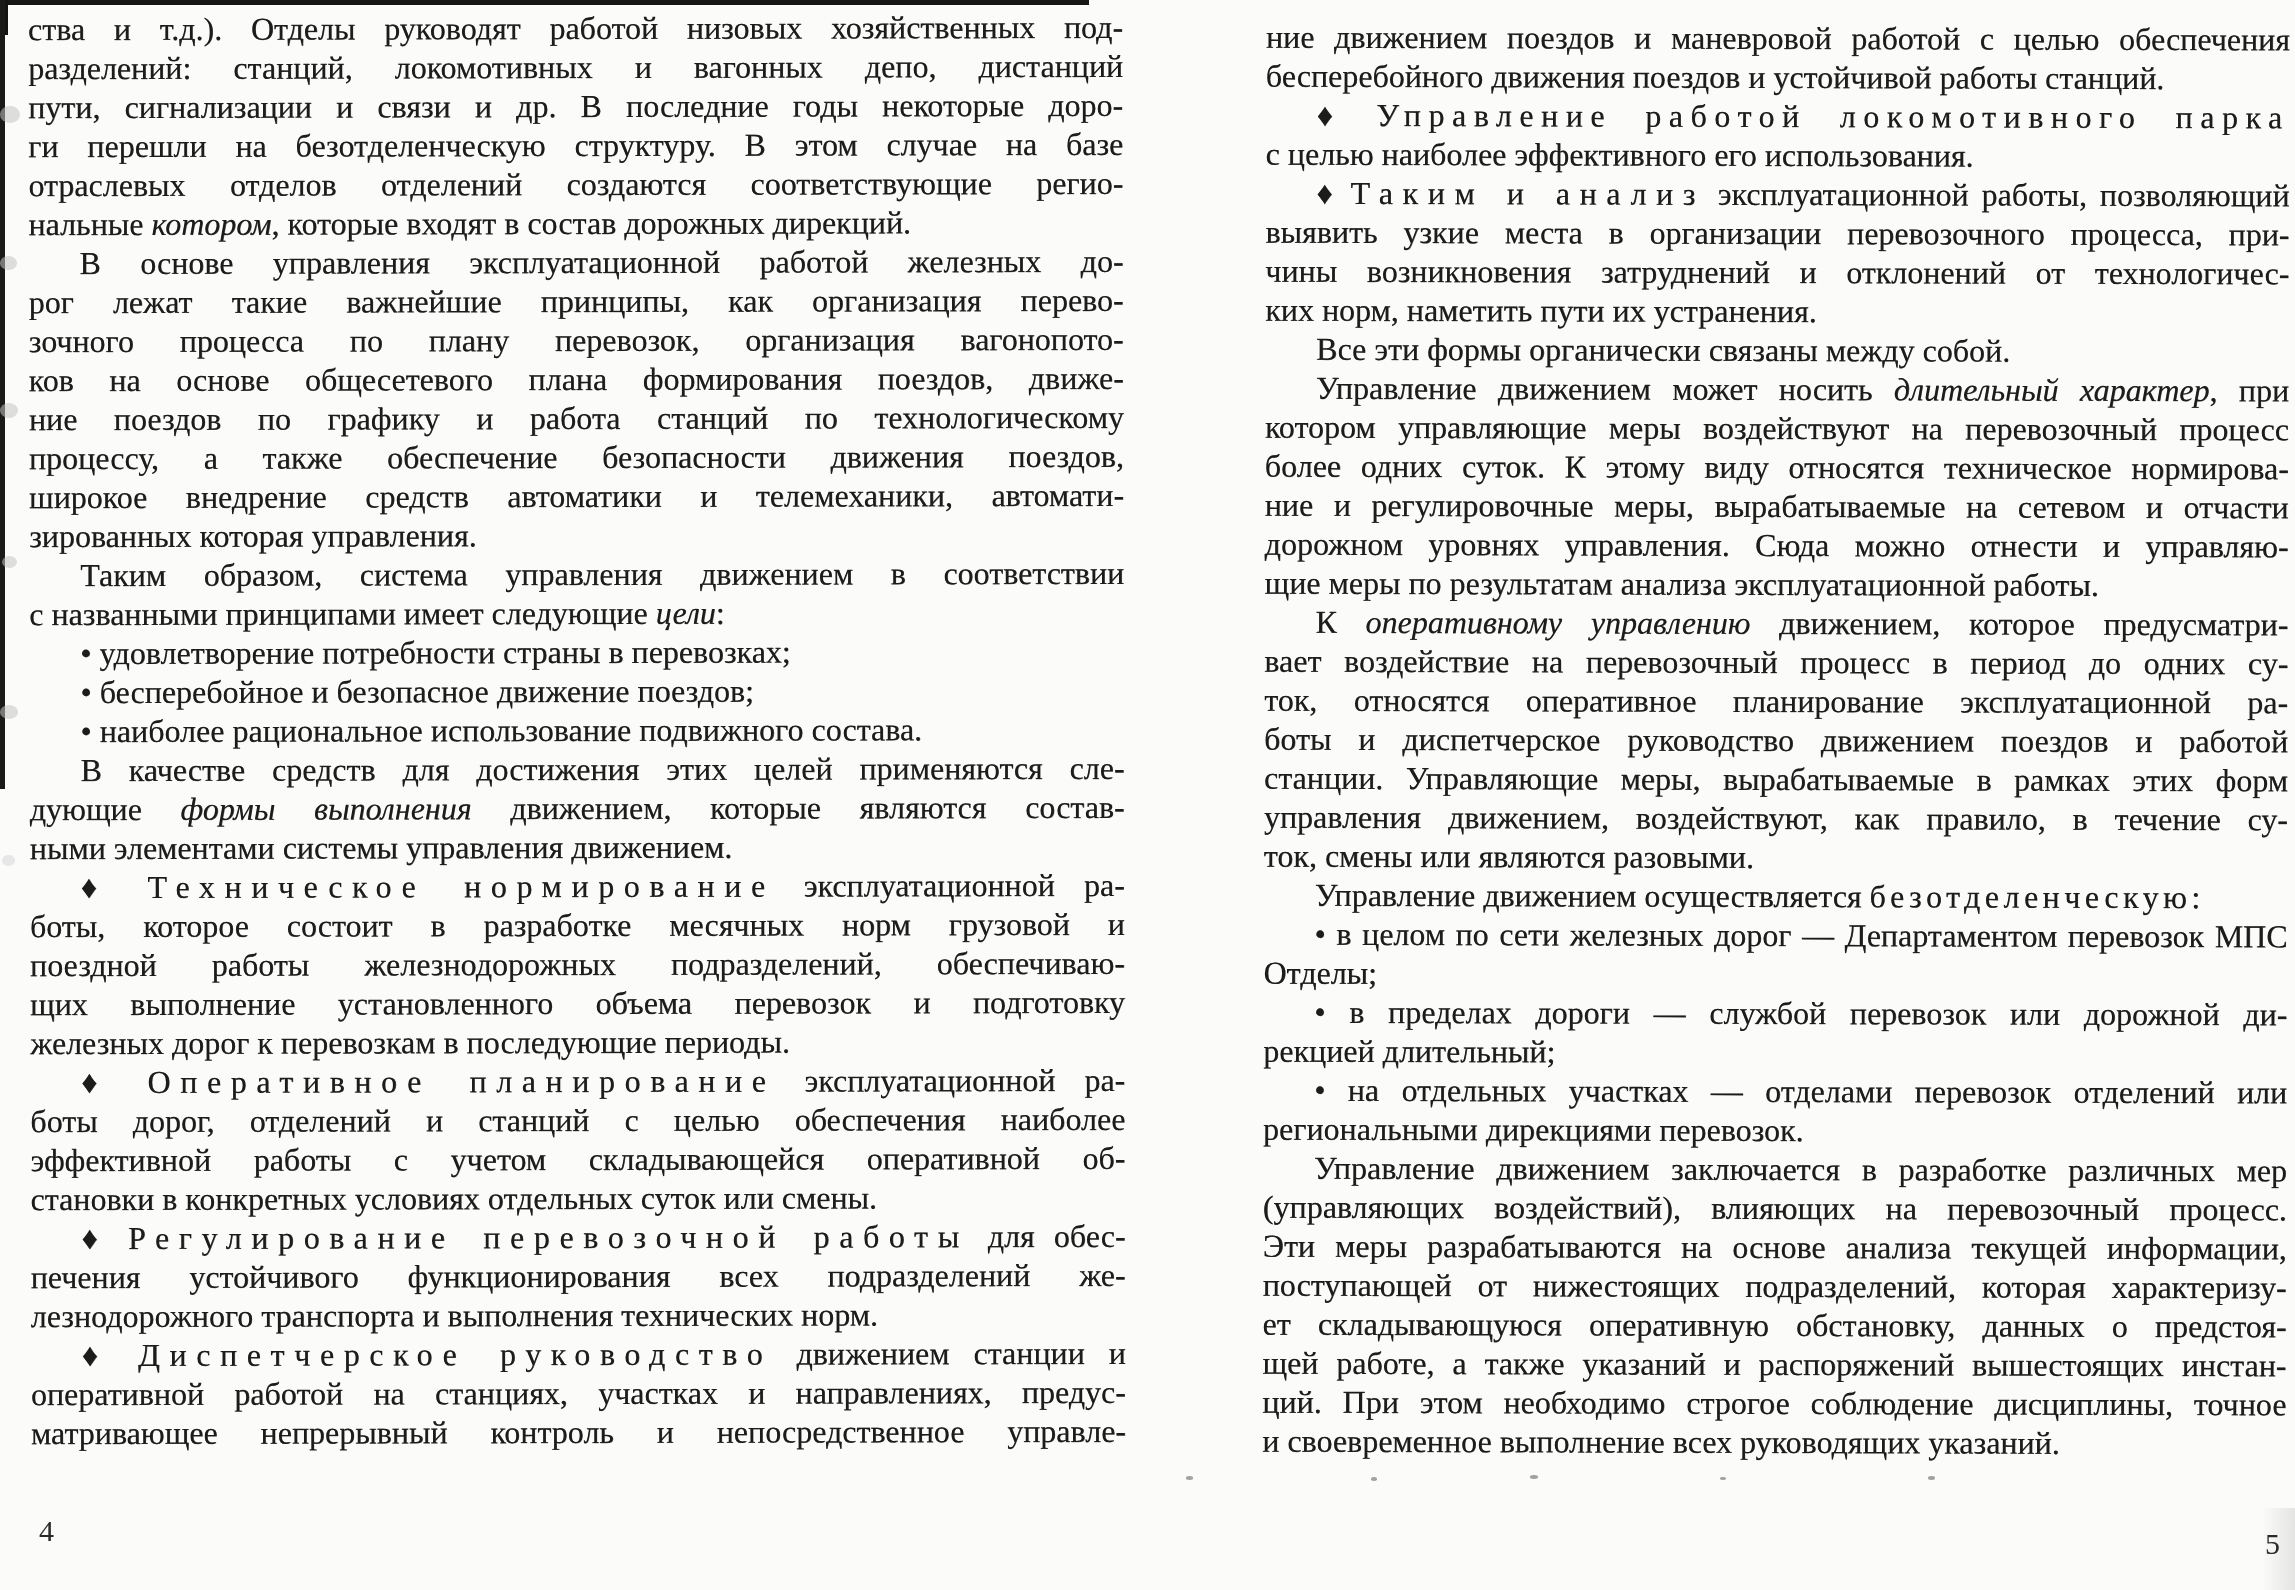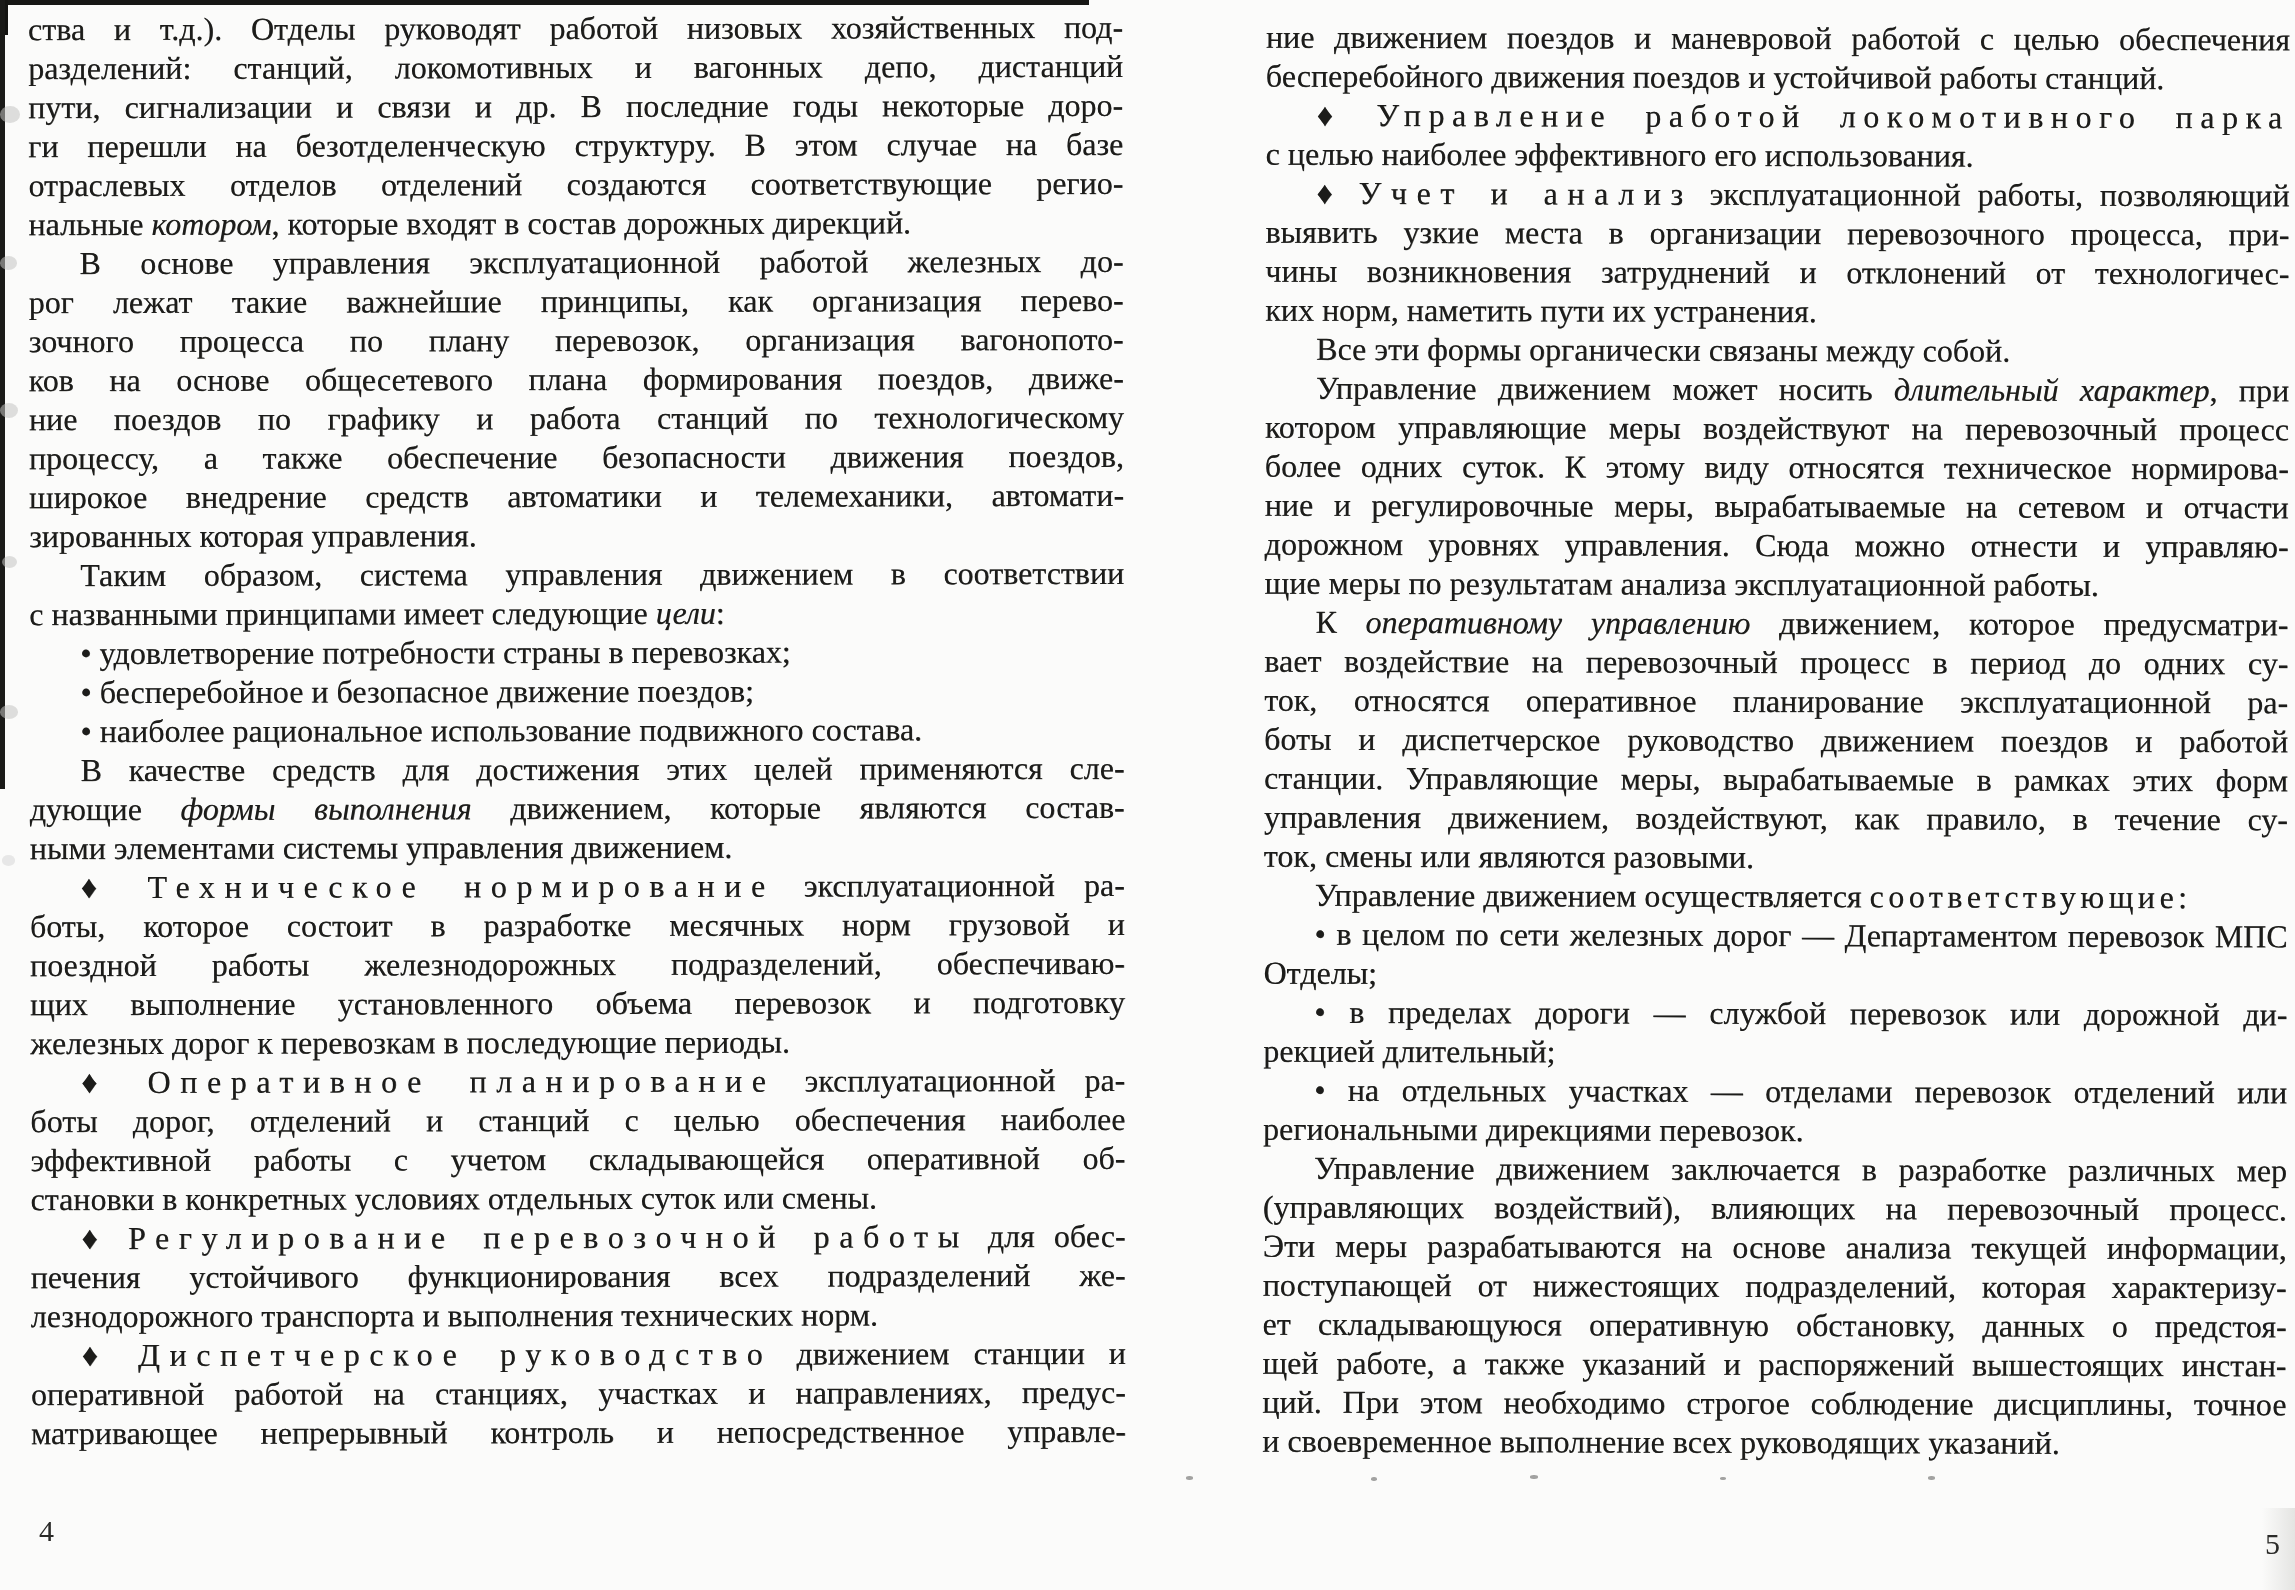--- a/index.html
+++ b/index.html
@@ -103,39 +103,39 @@
     <div class="line end"><span>лезнодорожного транспорта и выполнения технических норм.</span></div>
     <div class="line ind"><span>♦ </span><span class="sp">Диспетчерское руководство</span><span> движением станции и</span></div>
     <div class="line"><span>оперативной работой на станциях, участках и направлениях, предус-</span></div>
     <div class="line"><span>матривающее непрерывный контроль и непосредственное управле-</span></div>
   </div>
 <div class="page right" id="right-col">
     <div class="line"><span>ние движением поездов и маневровой работой с целью обеспечения</span></div>
     <div class="line end"><span>бесперебойного движения поездов и устойчивой работы станций.</span></div>
     <div class="line ind tight-sp"><span>♦ </span><span class="sp">Управление работой локомотивного парка</span></div>
     <div class="line end"><span>с целью наиболее эффективного его использования.</span></div>
-    <div class="line ind"><span>♦ </span><span class="sp">Учет и анализ</span><span> эксплуатационной работы, позволяющий</span></div>
+    <div class="line ind"><span>♦ </span><span class="sp">Таким и анализ</span><span> эксплуатационной работы, позволяющий</span></div>
     <div class="line"><span>выявить узкие места в организации перевозочного процесса, при-</span></div>
     <div class="line"><span>чины возникновения затруднений и отклонений от технологичес-</span></div>
     <div class="line end"><span>ких норм, наметить пути их устранения.</span></div>
     <div class="line ind end"><span>Все эти формы органически связаны между собой.</span></div>
     <div class="line ind"><span>Управление движением может носить </span><span class="it">длительный характер</span><span>, при</span></div>
     <div class="line"><span>котором управляющие меры воздействуют на перевозочный процесс</span></div>
     <div class="line"><span>более одних суток. К этому виду относятся техническое нормирова-</span></div>
     <div class="line"><span>ние и регулировочные меры, вырабатываемые на сетевом и отчасти</span></div>
     <div class="line"><span>дорожном уровнях управления. Сюда можно отнести и управляю-</span></div>
     <div class="line end"><span>щие меры по результатам анализа эксплуатационной работы.</span></div>
     <div class="line ind"><span>К </span><span class="it">оперативному управлению</span><span> движением, которое предусматри-</span></div>
     <div class="line"><span>вает воздействие на перевозочный процесс в период до одних су-</span></div>
     <div class="line"><span>ток, относятся оперативное планирование эксплуатационной ра-</span></div>
     <div class="line"><span>боты и диспетчерское руководство движением поездов и работой</span></div>
     <div class="line"><span>станции. Управляющие меры, вырабатываемые в рамках этих форм</span></div>
     <div class="line"><span>управления движением, воздействуют, как правило, в течение су-</span></div>
     <div class="line end"><span>ток, смены или являются разовыми.</span></div>
-    <div class="line ind end"><span>Управление движением осуществляется </span><span class="sp2">соответствующие</span><span>:</span></div>
+    <div class="line ind end"><span>Управление движением осуществляется </span><span class="sp2">безотделенческую</span><span>:</span></div>
     <div class="line ind"><span>• в целом по сети железных дорог — Департаментом перевозок МПС</span></div>
     <div class="line end"><span>Отделы;</span></div>
     <div class="line ind"><span>• в пределах дороги — службой перевозок или дорожной ди-</span></div>
     <div class="line end"><span>рекцией длительный;</span></div>
     <div class="line ind"><span>• на отдельных участках — отделами перевозок отделений или</span></div>
     <div class="line end"><span>региональными дирекциями перевозок.</span></div>
     <div class="line ind"><span>Управление движением заключается в разработке различных мер</span></div>
     <div class="line"><span>(управляющих воздействий), влияющих на перевозочный процесс.</span></div>
     <div class="line"><span>Эти меры разрабатываются на основе анализа текущей информации,</span></div>
     <div class="line"><span>поступающей от нижестоящих подразделений, которая характеризу-</span></div>

